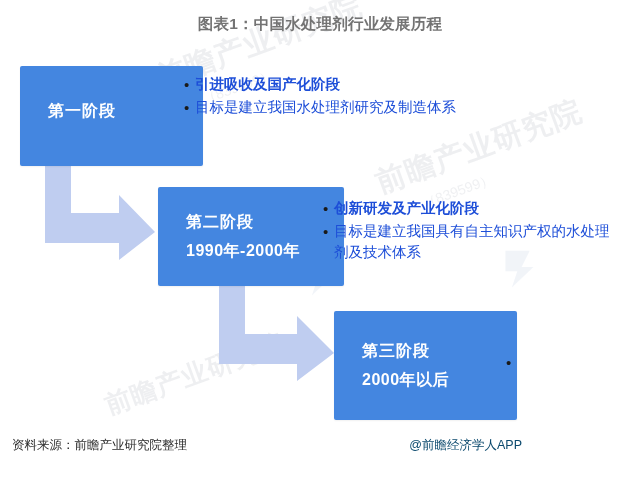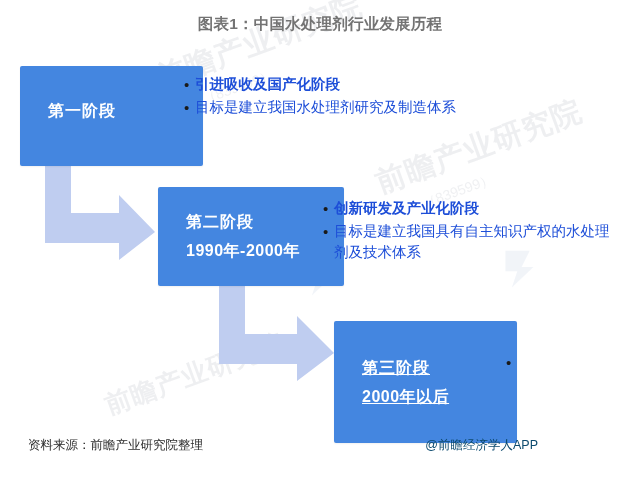--- a/index.html
+++ b/index.html
@@ -85,21 +85,21 @@
   }
   .stage-period {
     font-size: 16px;
     font-weight: bold;
     line-height: 1.1;
     letter-spacing: 0.5px;
   }
 
   #stage-box-1 { left: 20px;  top: 66px;  width: 155px; height: 100px; }
   #stage-box-2 { left: 158px; top: 187px; width: 158px; height: 99px;  }
-  #stage-box-3 { left: 334px; top: 321px; width: 155px; height: 122px; text-decoration: underline; }
+  #stage-box-3 { left: 334px; top: 311px; width: 155px; height: 109px; }
 
   
   .elbow-arrow {
     position: absolute;
     z-index: 2;
   }
 
   #arrow-1 { left: 45px;  top: 155px; width: 110px; height: 105px; }
   #arrow-2 { left: 219px; top: 276px; width: 115px; height: 105px; }
 
@@ -129,21 +129,21 @@
     font-weight: bold;
   }
 
   #bullets-1 { left: 184px; top: 74px;  width: 300px; }
   #bullets-2 { left: 323px; top: 198px; width: 300px; }
   #bullets-3 { left: 506px; top: 352px; width: 130px; }
 
   
   .footer {
     position: absolute;
-    left: 16px;
+    left: 0;
     bottom: 24px;
     width: 532px;
     height: 18px;
     z-index: 3;
   }
   .footer-source {
     position: absolute;
     left: 12px;
     top: 0;
     font-size: 12.5px;

